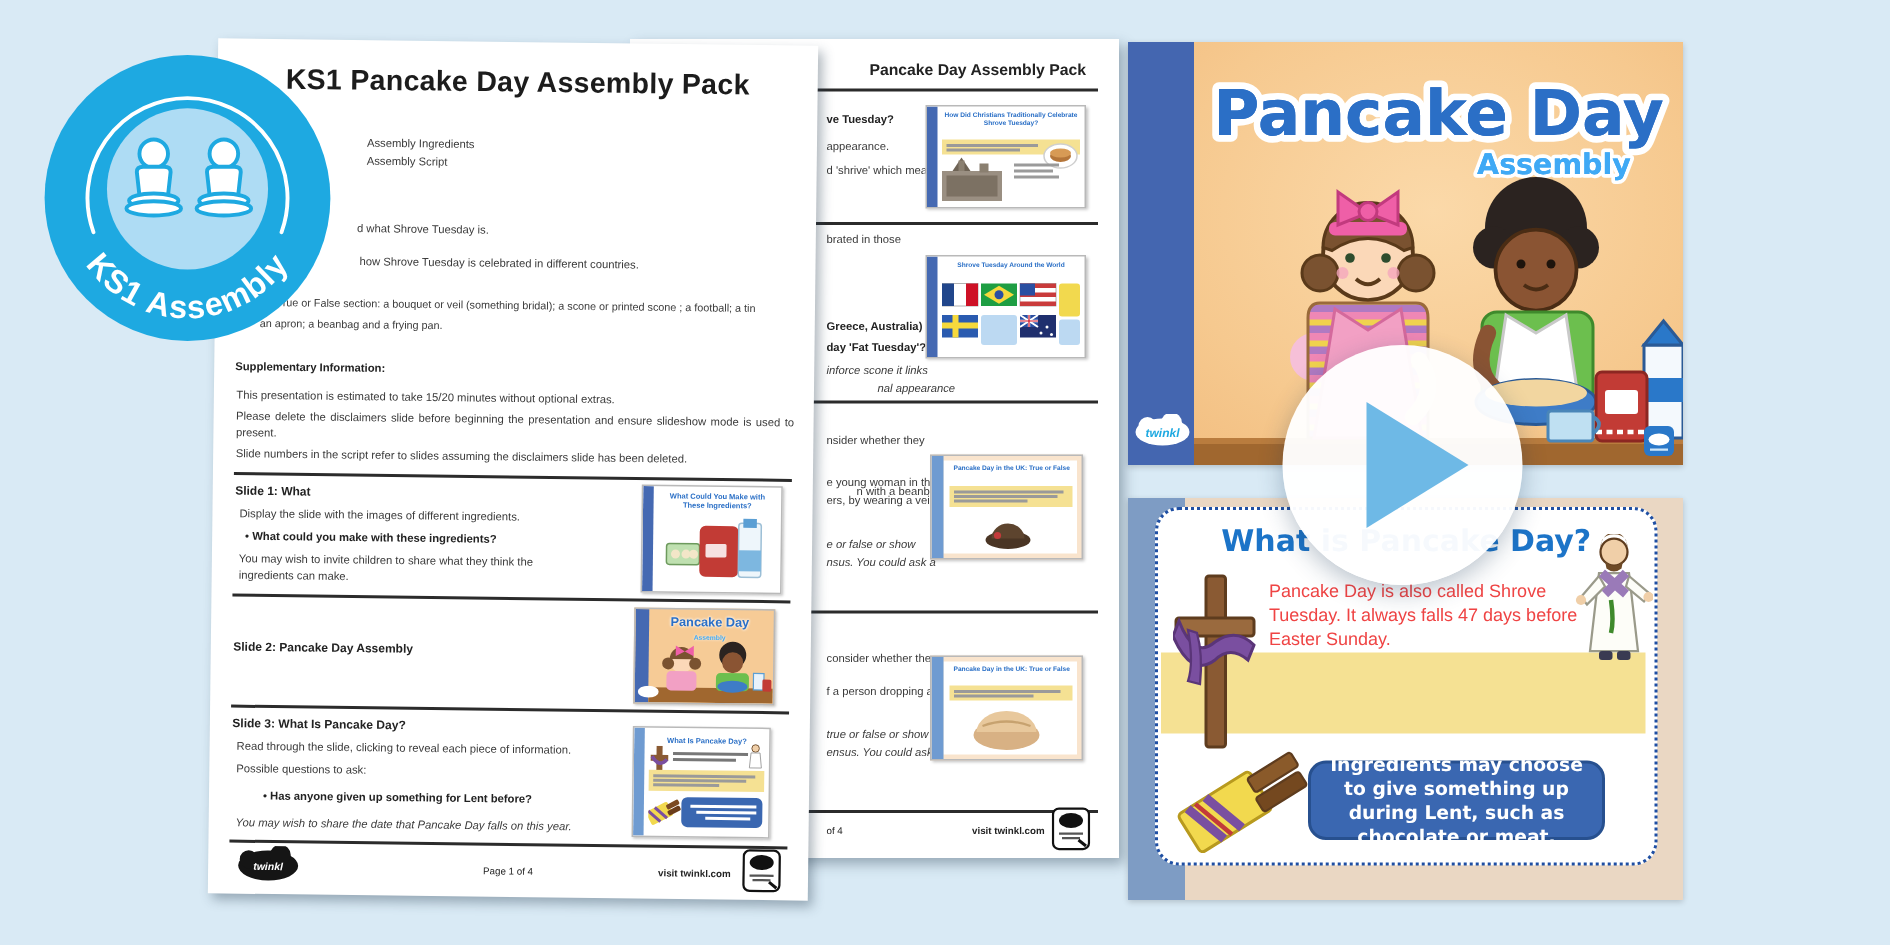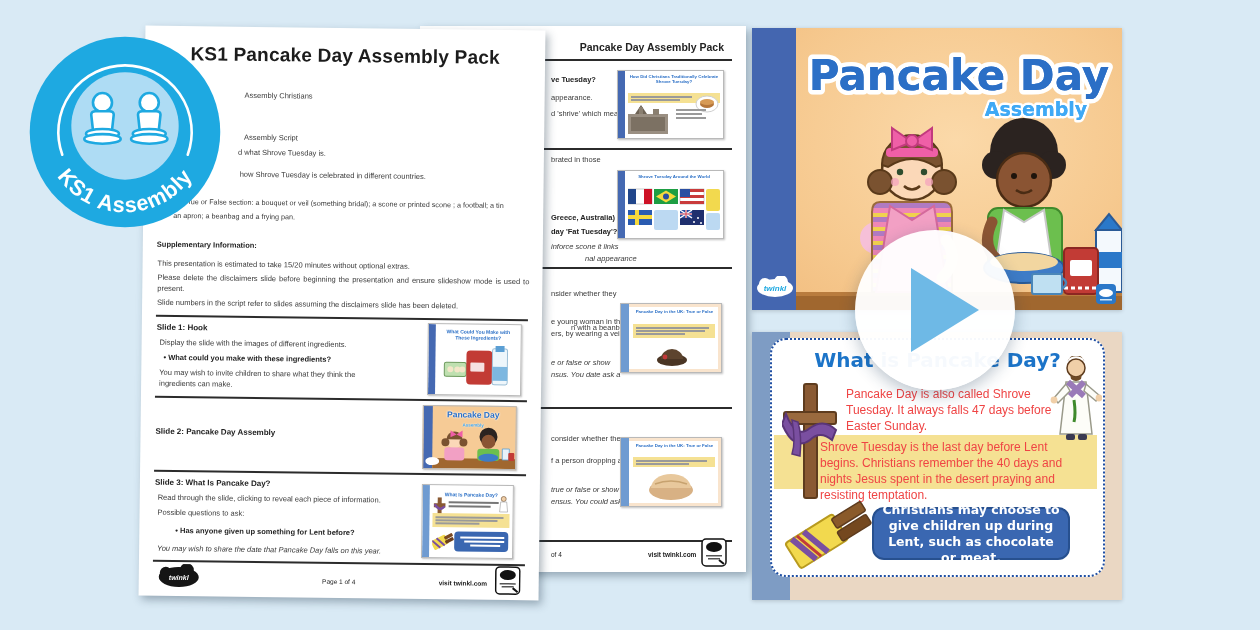--- a/index.html
+++ b/index.html
@@ -137,21 +137,21 @@
         <rect x="78" y="28" width="14" height="17" rx="2" fill="#bcd9f2"></rect>
       </svg>
     </div>
     <div class="rule" style="left:0;width:312px;top:241px;"></div>
 
     <div class="abs nw" style="left:131px;top:262px;">nsider whether they</div>
     <div class="abs nw" style="left:131px;top:290px;">e young woman in the</div>
     <div class="abs nw" style="left:131px;top:302px;">ers, by wearing a veil</div>
     <div class="abs nw" style="left:131px;top:296px;margin-left:20px;">n with a beanbag in</div>
     <div class="abs it nw" style="left:131px;top:331px;">e or false or show</div>
-    <div class="abs it nw" style="left:131px;top:343px;">nsus. You date ask a</div>
+    <div class="abs it nw" style="left:131px;top:343px;">nsus. You could ask a</div>
 
     <div class="thumb" style="left:200px;top:277px;width:100px;height:68px;background:#f9e4cd;">
       <div class="abs" style="left:8px;top:3px;right:3px;bottom:3px;background:#fff;"></div>
       <div class="tbar" style="width:8px;background:#6f9bd1;"></div>
       <div class="ttitle" style="top:5px;font-size:4.4px;line-height:5.2px;color:#2a6fc6;">Pancake Day in the UK: True or False</div>
       <div class="tband" style="left:12px;right:6px;top:20px;height:14px;">
         <div class="tline" style="left:3px;right:6px;top:3px;"></div>
           <div class="tline" style="left:3px;right:10px;top:6px;"></div>
           <div class="tline" style="left:3px;right:30px;top:9px;"></div>
       </div>
@@ -191,37 +191,37 @@
       <ellipse cx="13" cy="9" rx="8" ry="5" fill="#111"></ellipse>
       <rect x="5" y="17" width="16" height="1.5" fill="#555"></rect>
         <rect x="7" y="20" width="12" height="1.5" fill="#555"></rect>
       <path d="M18,22 l5,4" stroke="#111" stroke-width="2"></path>
     </svg>
   </div>
 
   <div class="page p1 doc">
     <div class="p1-title">KS1 Pancake Day Assembly Pack</div>
 
-    <div class="abs nw" style="left:100px;top:63px;">Assembly Christians</div>
-    <div class="abs nw" style="left:100px;top:105px;">Assembly Script</div>
+    <div class="abs nw" style="left:100px;top:63px;">Assembly Ingredients</div>
+    <div class="abs nw" style="left:100px;top:75px;">Assembly Script</div>
 
     <div class="abs nw" style="left:94px;top:120px;">d what Shrove Tuesday is.</div>
     <div class="abs nw" style="left:96px;top:142px;">how Shrove Tuesday is celebrated in different countries.</div>
 
     <div class="abs nw" style="left:41px;top:170px;font-size:7.2px;">True or False section: a bouquet or veil (something bridal); a scone or printed scone ; a football; a tin</div>
     <div class="abs nw" style="left:30px;top:184px;font-size:7.2px;">an apron; a beanbag and a frying pan.</div>
 
     <div class="abs bold nw" style="left:14px;top:213px;">Supplementary Information:</div>
     <div class="abs nw" style="left:15px;top:232px;">This presentation is estimated to take 15/20 minutes without optional extras.</div>
     <div class="abs" style="left:15px;top:246px;width:372px;text-align:justify;">Please delete the disclaimers slide before beginning the presentation and ensure slideshow mode is used to present.</div>
     <div class="abs nw" style="left:15px;top:271px;">Slide numbers in the script refer to slides assuming the disclaimers slide has been deleted.</div>
 
     <div class="rule" style="top:289px;"></div>
 
-    <div class="abs bold nw" style="left:15px;top:296px;font-size:8px;">Slide 1: Hook</div>
+    <div class="abs bold nw" style="left:15px;top:296px;font-size:8px;">Slide 1: What</div>
     <div class="abs nw" style="left:18px;top:311px;">Display the slide with the images of different ingredients.</div>
     <div class="abs bold nw bullet" style="left:22px;top:326px;">What could you make with these ingredients?</div>
     <div class="abs" style="left:18px;top:341px;width:218px;">You may wish to invite children to share what they think the ingredients can make.</div>
 
     <div class="thumb" style="left:286px;top:294px;width:92px;height:70px;">
       <div class="tbar"></div>
       <div class="ttitle" style="top:4px;font-size:5px;line-height:6px;">What Could You Make with These Ingredients?</div>
       <svg class="abs" style="left:14px;top:20px;" width="70" height="48">
         <rect x="2" y="18" width="22" height="14" rx="2" fill="#bfe0b0" stroke="#6d9a5d"></rect>
         <circle cx="8" cy="25" r="3" fill="#f3e6c8"></circle>
@@ -434,22 +434,21 @@
       <rect x="4" y="15" width="12" height="1.5" fill="#cfe6f7"></rect>
     </svg>
   </div>
 
   <div class="abs slideBottom">
     <div class="bar"></div>
     <div class="card">
       <div class="card-title">What is Pancake Day?</div>
       <div class="yband"></div>
       <div class="abs hand" style="left:74px;top:46px;width:228px;">Pancake Day is also called Shrove Tuesday. It always falls 47 days before Easter Sunday.</div>
-      <div class="abs hand" style="left:48px;top:99px;width:258px;">Shrove Tuesday is the last day before Lent begins. Christians remember the 40 days and nights Jesus spent in the desert praying and resisting temptation.</div>
-      <div class="callout">Christians may choose to give children up during Lent, such as chocolate or meat.</div>
+      <div class="callout">Ingredients may choose to give something up during Lent, such as chocolate or meat.</div>
 
       <svg class="abs" style="left:10px;top:40px;" width="56" height="122">
         <rect x="22" y="4" width="13" height="114" rx="2" fill="#8a5a33" stroke="#5e3c1e" stroke-width="2"></rect>
         <rect x="2" y="32" width="52" height="12" rx="2" fill="#9a6a3e" stroke="#5e3c1e" stroke-width="2"></rect>
         <path d="M4,34 q10,26 24,14 q14,-10 26,2 l-4,10 q-12,-10 -22,0 q-16,12 -28,-16 z" fill="#7a4fa0" stroke="#5a3578" stroke-width="2"></path>
         <path d="M10,40 q4,22 0,34 l8,2 q2,-20 -2,-34 z" fill="#7a4fa0" stroke="#5a3578" stroke-width="1.5"></path>
       </svg>
 
       <svg class="abs" style="left:278px;top:16px;" width="52" height="92">
         <circle cx="26" cy="12" r="9" fill="#f0cfa8" stroke="#5e3c1e" stroke-width="1.5"></circle>

